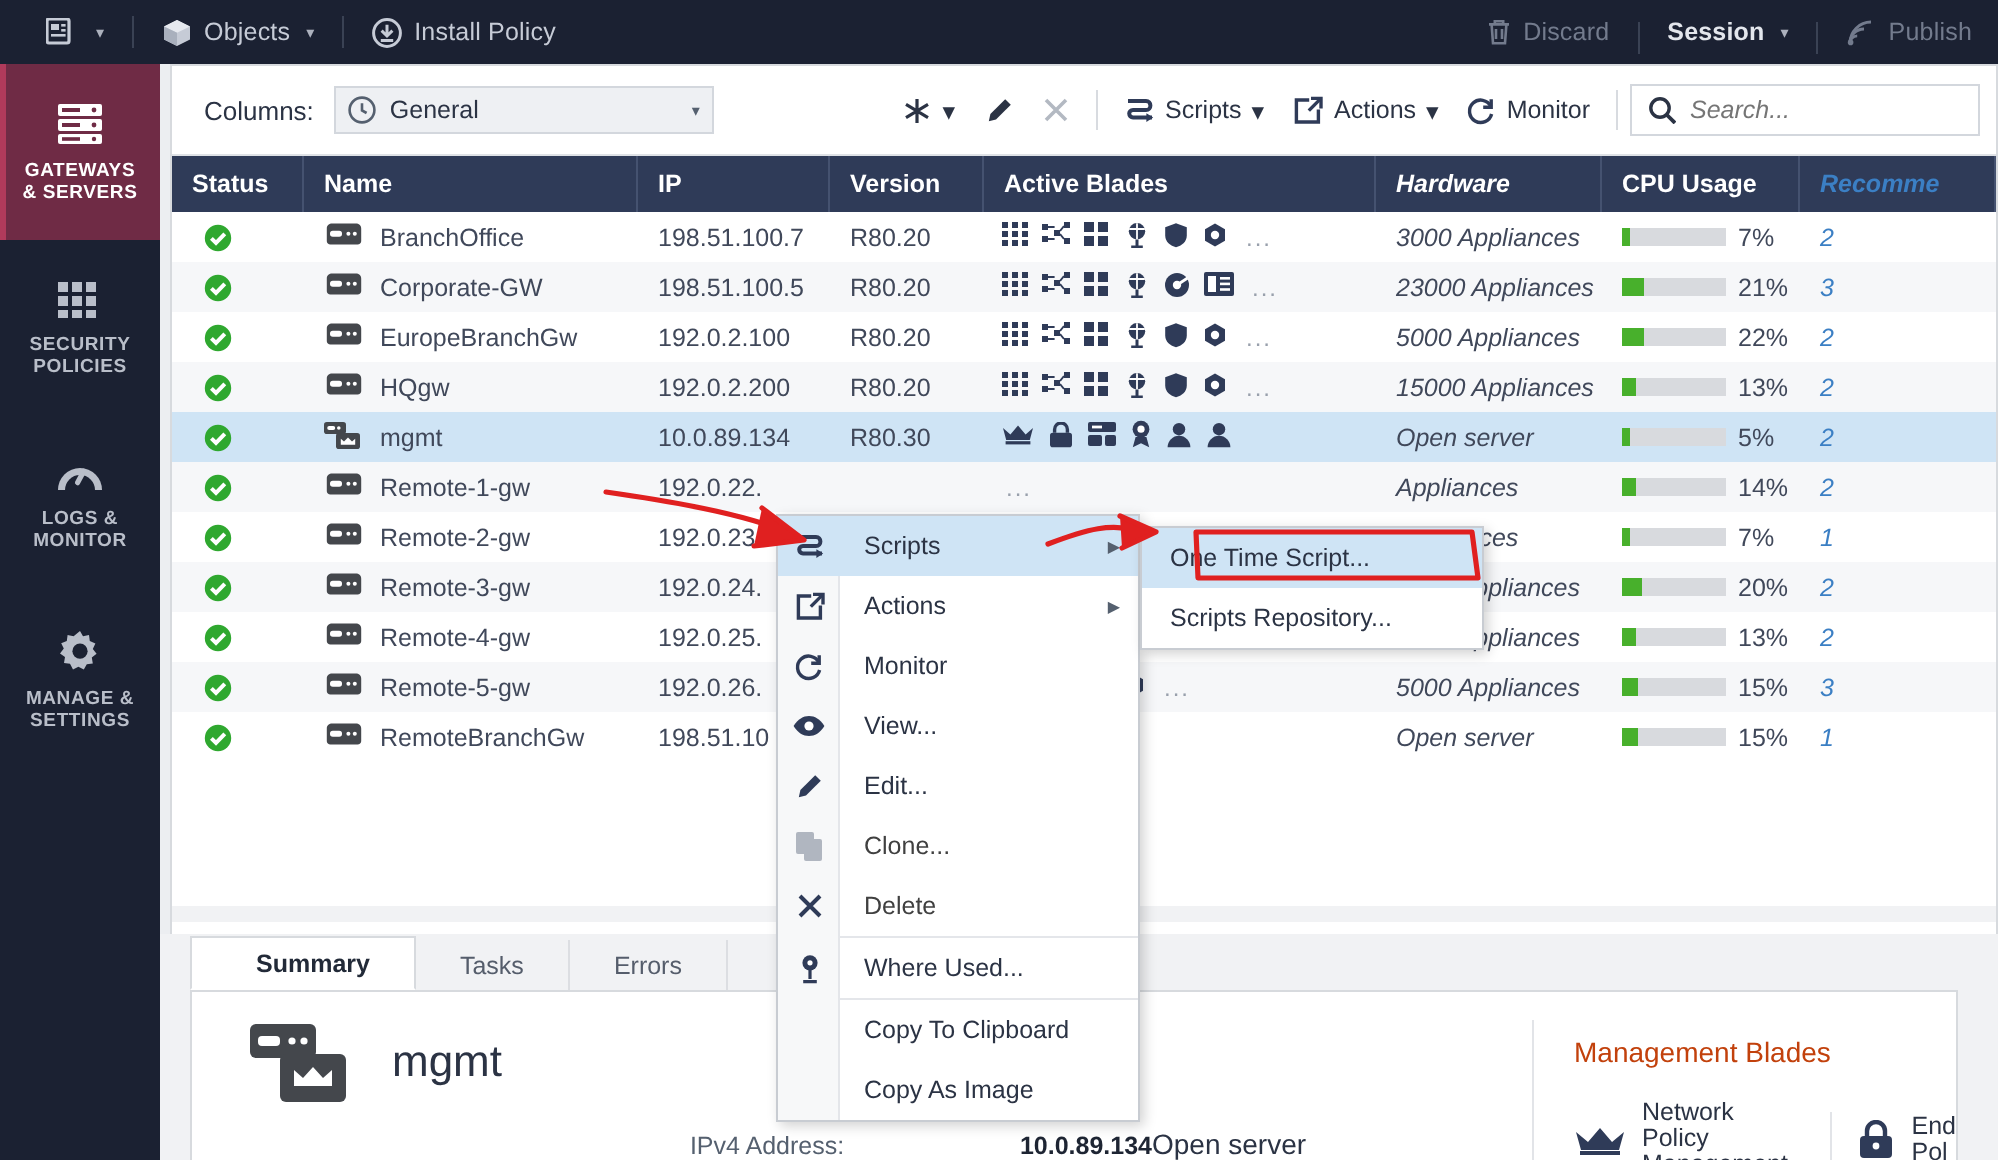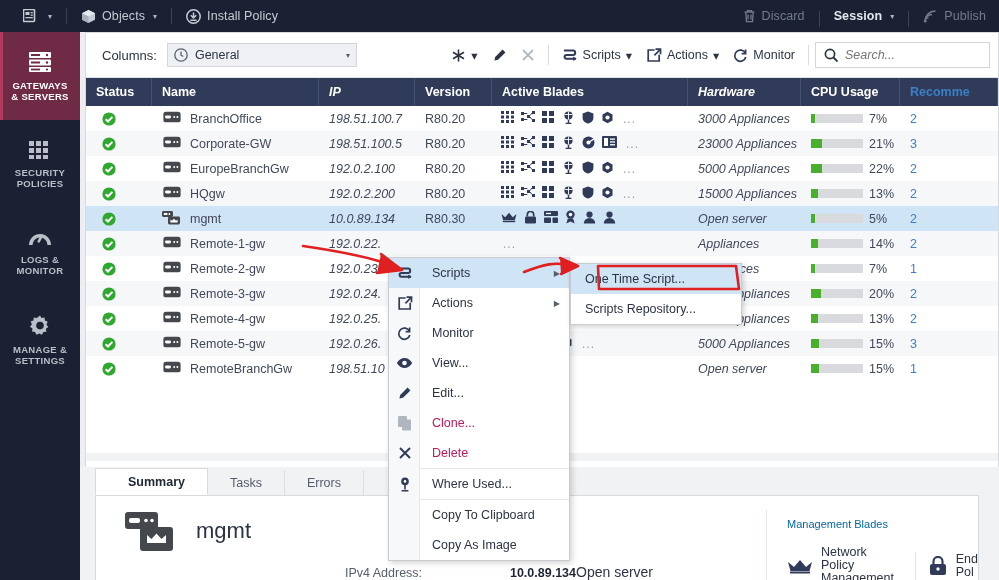--- a/index.html
+++ b/index.html
@@ -100,26 +100,26 @@
   .thead .th { padding-left: 10px; height: 28px; display: flex; align-items: center;
     border-right: 1px solid #455270; }
   .row {
     display: flex; height: 25px; align-items: center; font-size: 12.5px; color: #40485a;
   }
   .row.alt { background: #f6f7f9; }
   .row.sel { background: #cfe4f5; }
   .cell { padding-left: 10px; height: 25px; display: flex; align-items: center; overflow: hidden; white-space: nowrap; }
   .c-status { width: 66px; justify-content: flex-start; padding-left: 16px;}
   .c-name   { width: 167px; gap: 8px; }
-  .c-ip     { width: 96px; font-style: italic; }
+  .c-ip     { width: 96px; }
   .c-ver    { width: 77px; }
   .c-blades { width: 196px; gap: 7px; padding-left: 9px;}
   .c-hw     { width: 113px; font-style: italic; }
   .c-cpu    { width: 99px; gap: 6px; }
-  .c-rec    { width: 98px; color: #3b7fc4; }
+  .c-rec    { width: 98px; color: #3b7fc4; font-style: italic; }
 
   .dots { color: #99a0ac; font-size: 12px; letter-spacing: 1px; margin-left: 2px;}
 
   .bar { width: 52px; height: 9px; background: #d8dade; position: relative; }
   .bar > i { display: block; height: 9px; background: #48b02c; }
   .pct { font-size: 12.5px; color: #40485a; }
 
   
   .bottom {
     position: absolute; left: 5px; top: 435px; width: 914px; height: 145px;
@@ -140,42 +140,42 @@
   }
   .sum-left { width: 480px; padding: 12px 0 0 28px; }
   .sum-head { display: flex; align-items: center; gap: 14px; }
   .sum-title { font-size: 22px; color: #2b3344; }
   .sum-kv { display: flex; margin-top: 12px; font-size: 12.5px; justify-content: flex-end; }
   .sum-k { color: #55606f; width: 165px; }
   .sum-v { color: #1e2533; font-weight: bold; }
   .sum-mid { width: 190px; padding-top: 68px; font-size: 14px; color: #2b3344; }
   .sum-div { width: 1px; background: #e2e4e8; margin: 14px 0; }
   .sum-right { flex: 1; padding: 22px 0 0 20px; }
-  .mb-title { font-size: 11px; color: #0369a1; }
+  .mb-title { font-size: 14px; color: #c2410c; }
   .mb-row { display: flex; align-items: center; gap: 12px; margin-top: 16px; }
   .mb-item { display: flex; align-items: center; gap: 8px; }
   .mb-text { font-size: 12.5px; color: #2b3344; line-height: 13px; }
   .mb-sep { width: 1px; height: 28px; background: #e2e4e8; }
 
   
   .ctx {
     position: absolute; left: 388px; top: 257px; width: 182px;
     background: #ffffff; border: 1px solid #c8ccd2;
     box-shadow: 2px 2px 6px rgba(0,0,0,.18); z-index: 50;
   }
   .ctx-gutter { position: absolute; left: 0; top: 0; width: 31px; height: 100%; background: #f7f8f9; border-right: 1px solid #e4e6ea; }
   .mi {
     position: relative; display: flex; align-items: center; height: 30px;
     font-size: 12.5px; color: #2b3344; cursor: default; z-index: 2;
   }
   .mi .mi-ico { width: 31px; display: flex; align-items: center; justify-content: center; }
   .mi .mi-lbl { padding-left: 12px; flex: 1; }
   .mi .mi-arr { font-size: 8px; color: #55606f; padding-right: 9px; }
   .mi.hl { background: #cfe4f5; }
-  .mi.disabled .mi-lbl { color: #be185d; }
+  .mi.disabled .mi-lbl { color: #404040; }
   .ctx-div { height: 1px; background: #e4e6ea; margin-left: 31px; position: relative; z-index: 2; }
 
   
   .sub {
     position: absolute; left: 570px; top: 263px; width: 172px;
     background: #ffffff; border: 1px solid #c8ccd2;
     box-shadow: 2px 2px 6px rgba(0,0,0,.18); z-index: 60;
   }
   .sub .sm {
     display: flex; align-items: center; height: 30px; font-size: 12.5px;

